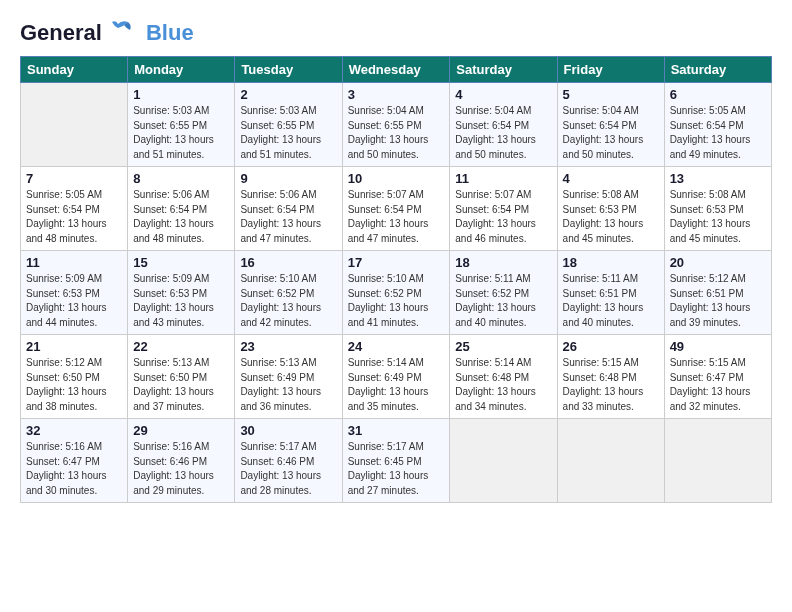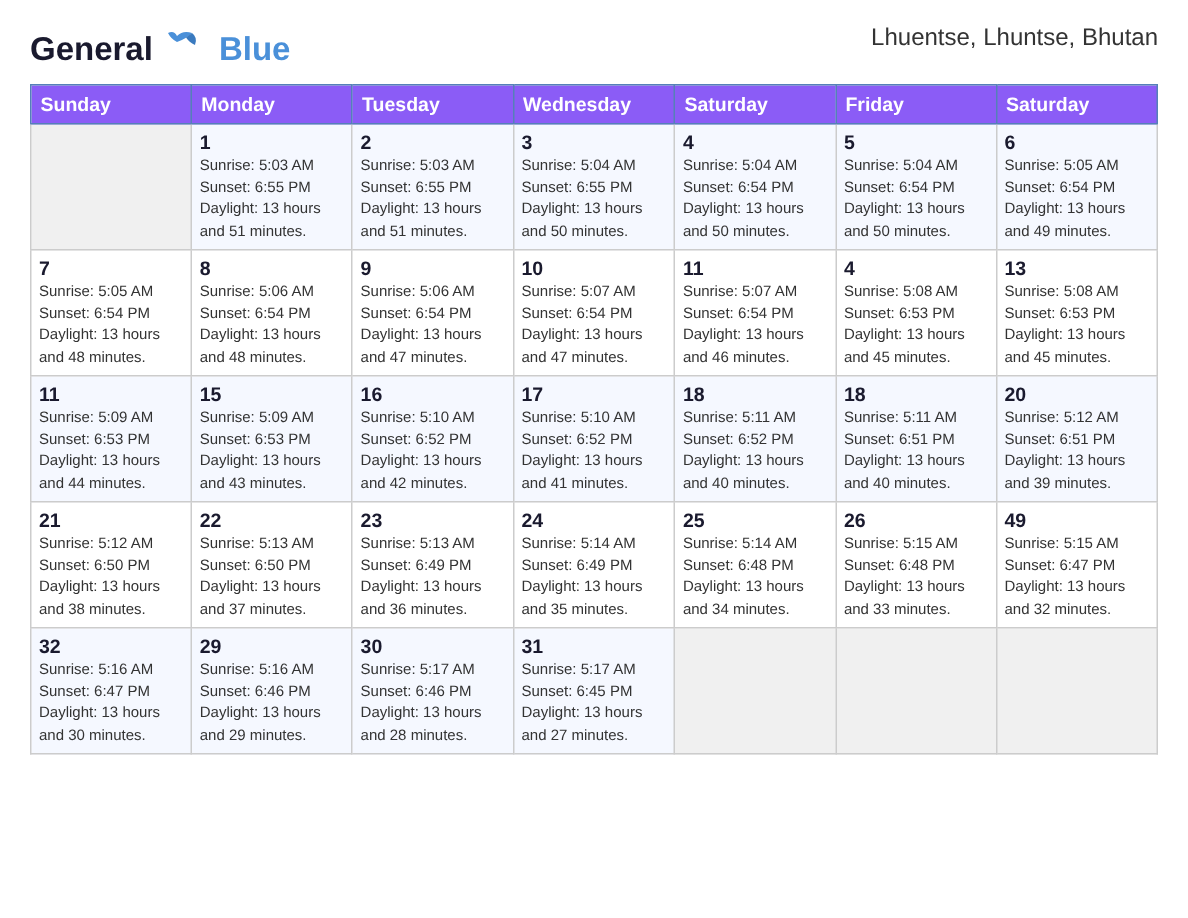--- a/index.html
+++ b/index.html
@@ -9,21 +9,21 @@
       width: 792px;
       height: 612px;
       overflow: hidden;
     }
     .container {
       padding: 15px 20px 10px 20px;
     }
     .header {
       display: flex;
       justify-content: space-between;
-      align-items: flex-start;
+      align-items: flex-end;
       margin-bottom: 10px;
     }
     .logo {
       display: flex;
       align-items: center;
       margin-top: 5px;
     }
     .title-section {
       text-align: right;
     }
@@ -37,21 +37,21 @@
       font-size: 16px;
       color: #333;
       margin-top: 2px;
     }
     table {
       width: 100%;
       border-collapse: collapse;
       font-size: 10.5px;
     }
     thead tr th {
-      background-color: #8b5cf6;
+      background-color: #0f766e;
       color: white;
       padding: 5px 6px;
       text-align: left;
       font-size: 13px;
       font-weight: bold;
       border: 1px solid #5580b8;
     }
     tbody tr td {
       border: 1px solid #ccc;
       padding: 4px 5px;
@@ -96,21 +96,20 @@
             <span style="color:#1a1a2e;">General</span><svg width="28" height="22" viewBox="0 0 28 22" style="margin-left:2px; margin-bottom:-2px;">
                 <path d="M14 4 Q18 0 24 2 Q20 6 14 8 Q10 6 8 2 Q12 0 14 4Z" fill="#4a90d9"></path>
                 <path d="M24 2 Q28 5 26 10 Q22 8 20 5Z" fill="#3a7abf"></path>
               </svg>
           </div>
           <div style="font-size:22px; font-weight:bold; color:#4a90d9; margin-left:14px;">Blue</div>
         </div>
       </div>
     </div>
     <div class="title-section">
-      <div class="location">Lhuentse, Lhuntse, Bhutan</div>
     </div>
   </div>
 
   <table>
     <thead>
       <tr>
         <th>Sunday</th>
         <th>Monday</th>
         <th>Tuesday</th>
         <th>Wednesday</th>

